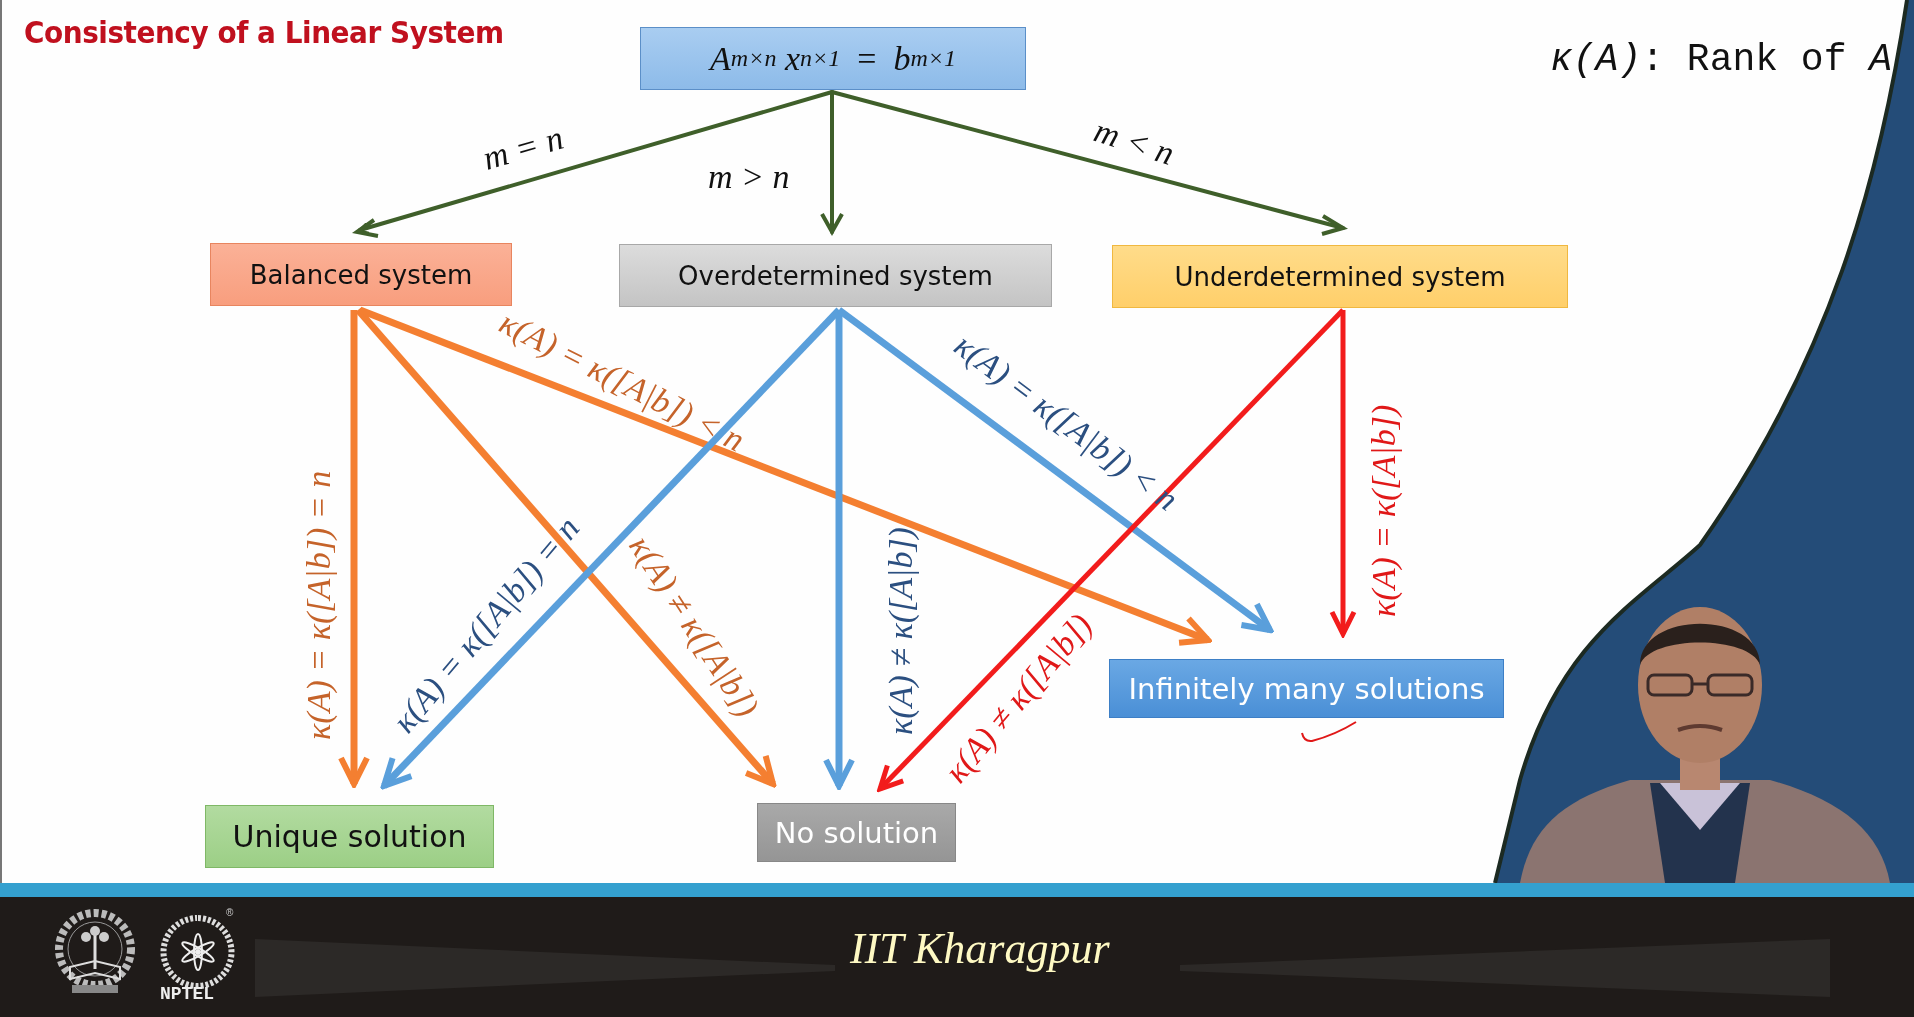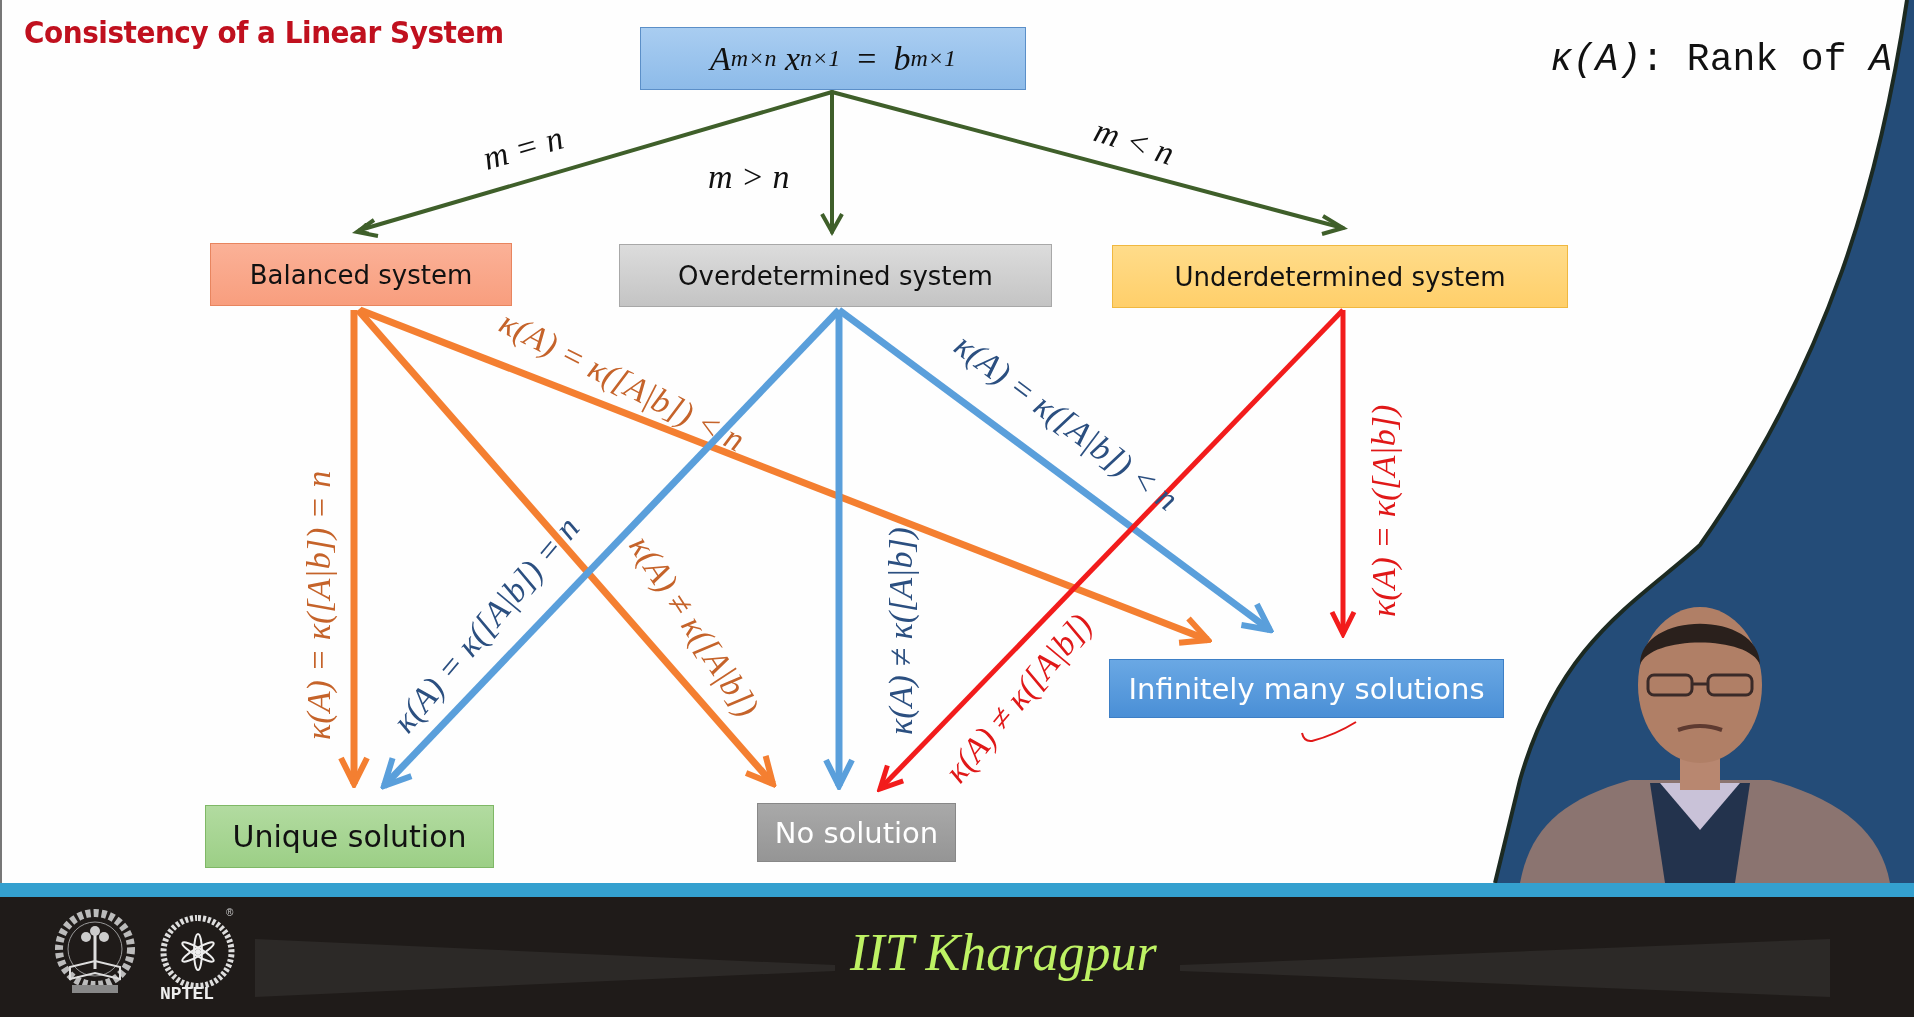--- a/index.html
+++ b/index.html
@@ -17,21 +17,21 @@
   .under{left:1068px;top:245px;width:456px;height:63px;background:linear-gradient(#ffdc8a,#ffcf6a);border:1px solid #f0b840;margin-left:44px;}
   .infinite{left:1109px;top:659px;width:395px;height:59px;background:linear-gradient(#6aa8e4,#4a8fd6);border:1px solid #3d7fc6;color:#fff;font-size:29px;}
   .unique{left:205px;top:805px;width:289px;height:63px;background:linear-gradient(#b2dba0,#9ccf86);border:1px solid #7fb866;font-size:30px;}
   .nosol{left:730px;top:803px;width:199px;height:59px;background:linear-gradient(#a9a9a9,#959595);border:1px solid #888;color:#fff;font-size:29px;margin-left:27px;}
   svg.diagram{position:absolute;left:0;top:0;width:1914px;height:883px;}
   .lbl{font-family:"Liberation Serif",serif;font-style:italic;}
   .deco-right{position:absolute;left:0;top:0;width:1914px;height:883px;}
   .presenter{position:absolute;left:1500px;top:600px;width:400px;height:283px;}
   .blue-bar{position:absolute;left:0;top:883px;width:1914px;height:14px;background:#34a0cf;}
   .footer{position:absolute;left:0;top:897px;width:1914px;height:120px;background:#1f1b19;}
-  .footer-text{position:absolute;left:850px;top:26px;font-family:"Liberation Serif",serif;font-style:italic;font-size:52px;color:#bef264;}
+  .footer-text{position:absolute;left:850px;top:26px;font-family:"Liberation Serif",serif;font-style:italic;font-size:44px;color:#fef9c3;}
   .band{position:absolute;top:42px;height:58px;background:#2c2927;}
   .logo-iit{position:absolute;left:52px;top:12px;width:86px;height:86px;}
   .logo-nptel{position:absolute;left:158px;top:12px;width:80px;height:90px;}
   .nptel-label{position:absolute;left:160px;top:87px;font-family:Liberation Mono, monospace;font-weight:bold;font-size:18px;color:#eee;}
   .reg{position:absolute;left:226px;top:10px;font-size:10px;color:#ccc;}
 </style>
 </head>
 <body>
 
 <div class="slide">

